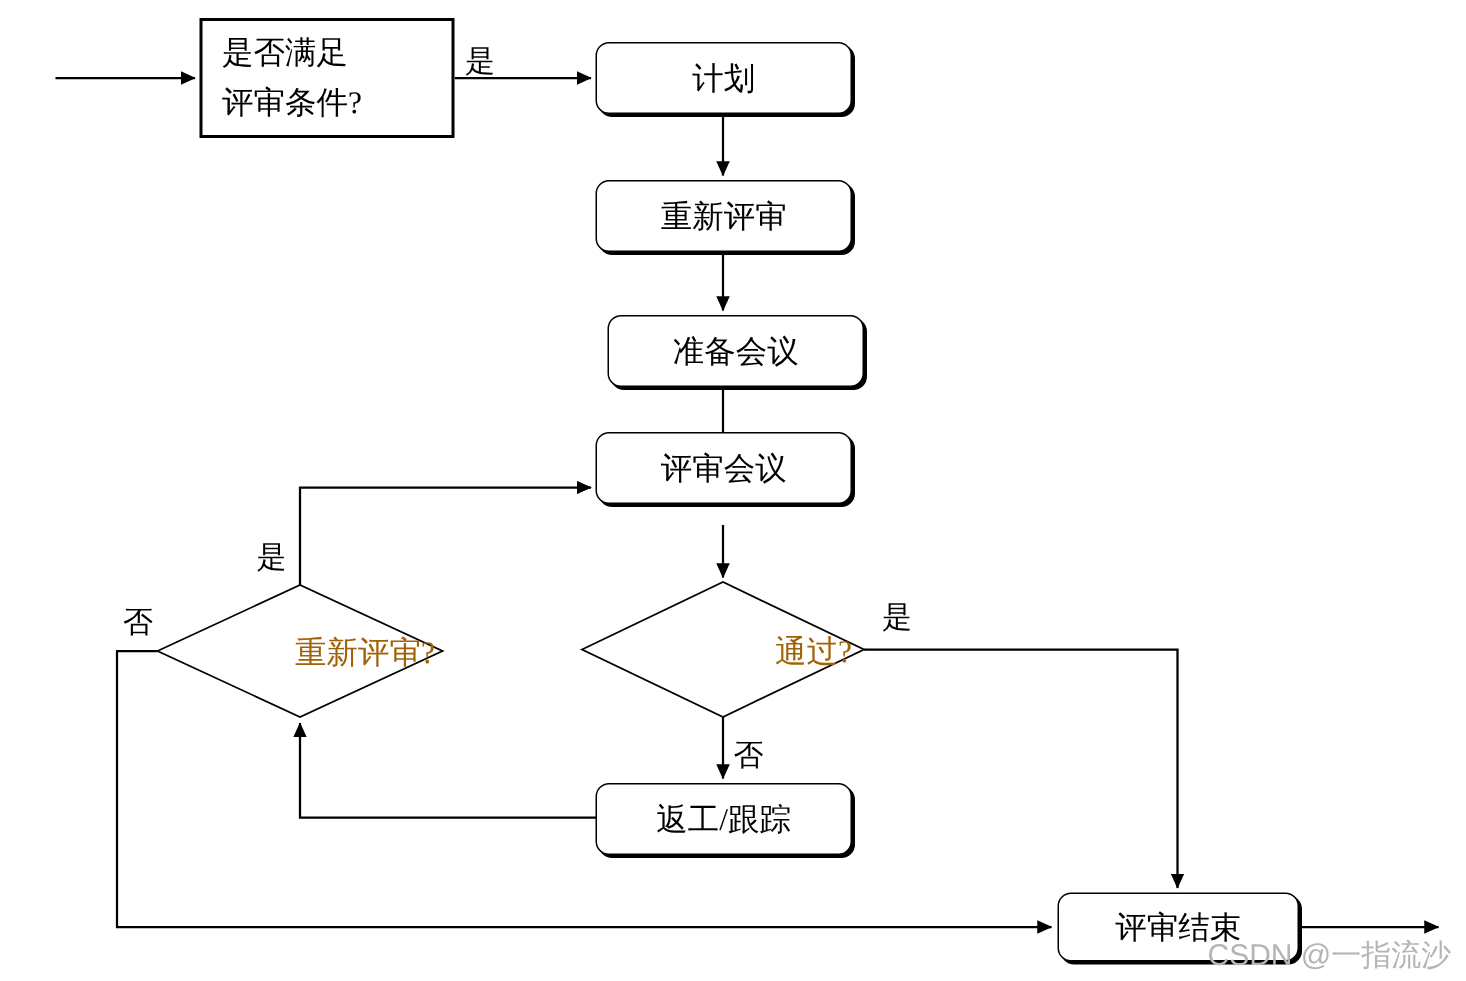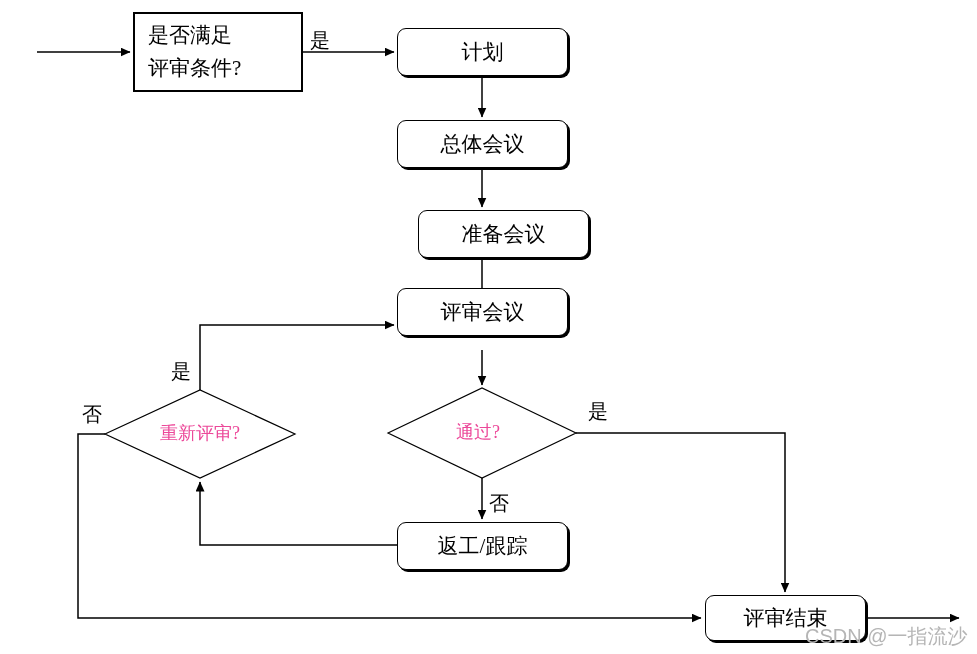--- a/index.html
+++ b/index.html
@@ -31,22 +31,22 @@
     box-shadow:none;
     flex-direction:column;
     align-items:flex-start;
     justify-content:center;
     padding-left:13px;
     line-height:33px;
   }
   .dtext{
     position:absolute;
     width:180px;
-    text-align:center;
-    font-size:18px;color:#ec4899;
+    text-align:right;
+    font-size:21px;color:#a16207;
     z-index:3;
   }
   .elabel{
     position:absolute;
     font-size:20px;color:#000;
     z-index:3;
     background:transparent;
   }
   .watermark{
     position:absolute;
@@ -109,24 +109,24 @@
   <div class="node" style="left:397px;top:28px;width:171px;height:48px;">
     <span>计划</span>
   </div>
 
   <div class="node rect" style="left:133px;top:12px;width:170px;height:80px;">
     <span>是否满足</span>
     <span>评审条件?</span>
   </div>
 
   <div class="node" style="left:397px;top:120px;width:171px;height:48px;">
-    <span>总体会议</span>
+    <span>重新评审</span>
   </div>
 
-  <div class="node" style="left:418px;top:210px;width:171px;height:48px;text-align:right;">
+  <div class="node" style="left:405px;top:210px;width:171px;height:48px;text-align:right;">
     <span>准备会议</span>
   </div>
 
   <div class="node" style="left:397px;top:288px;width:171px;height:48px;">
     <span>评审会议</span>
   </div>
 
   <div class="node" style="left:705px;top:595px;width:161px;height:46px;">
     <span>评审结束</span>
   </div>

